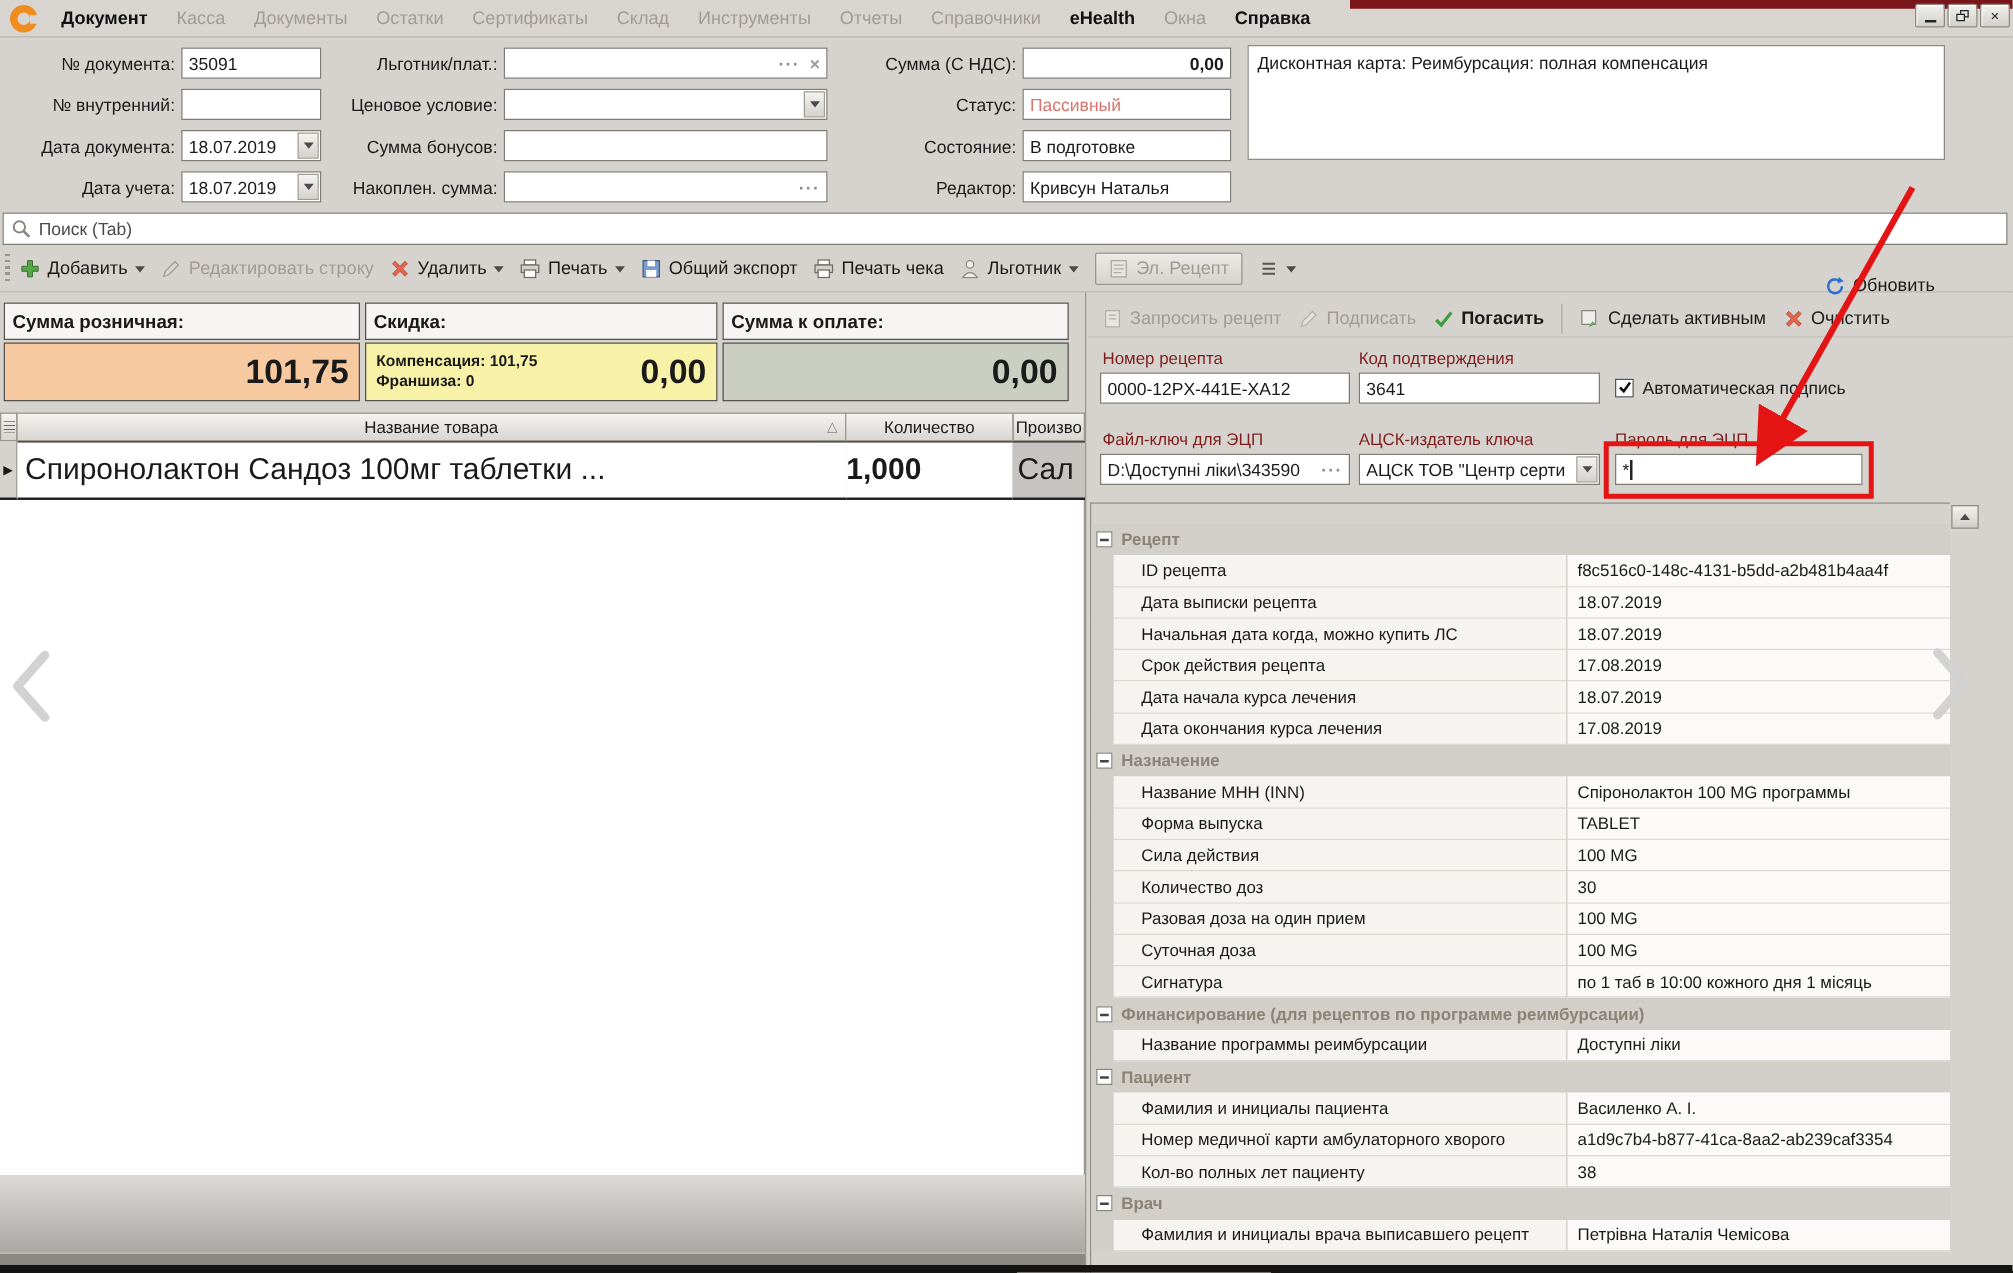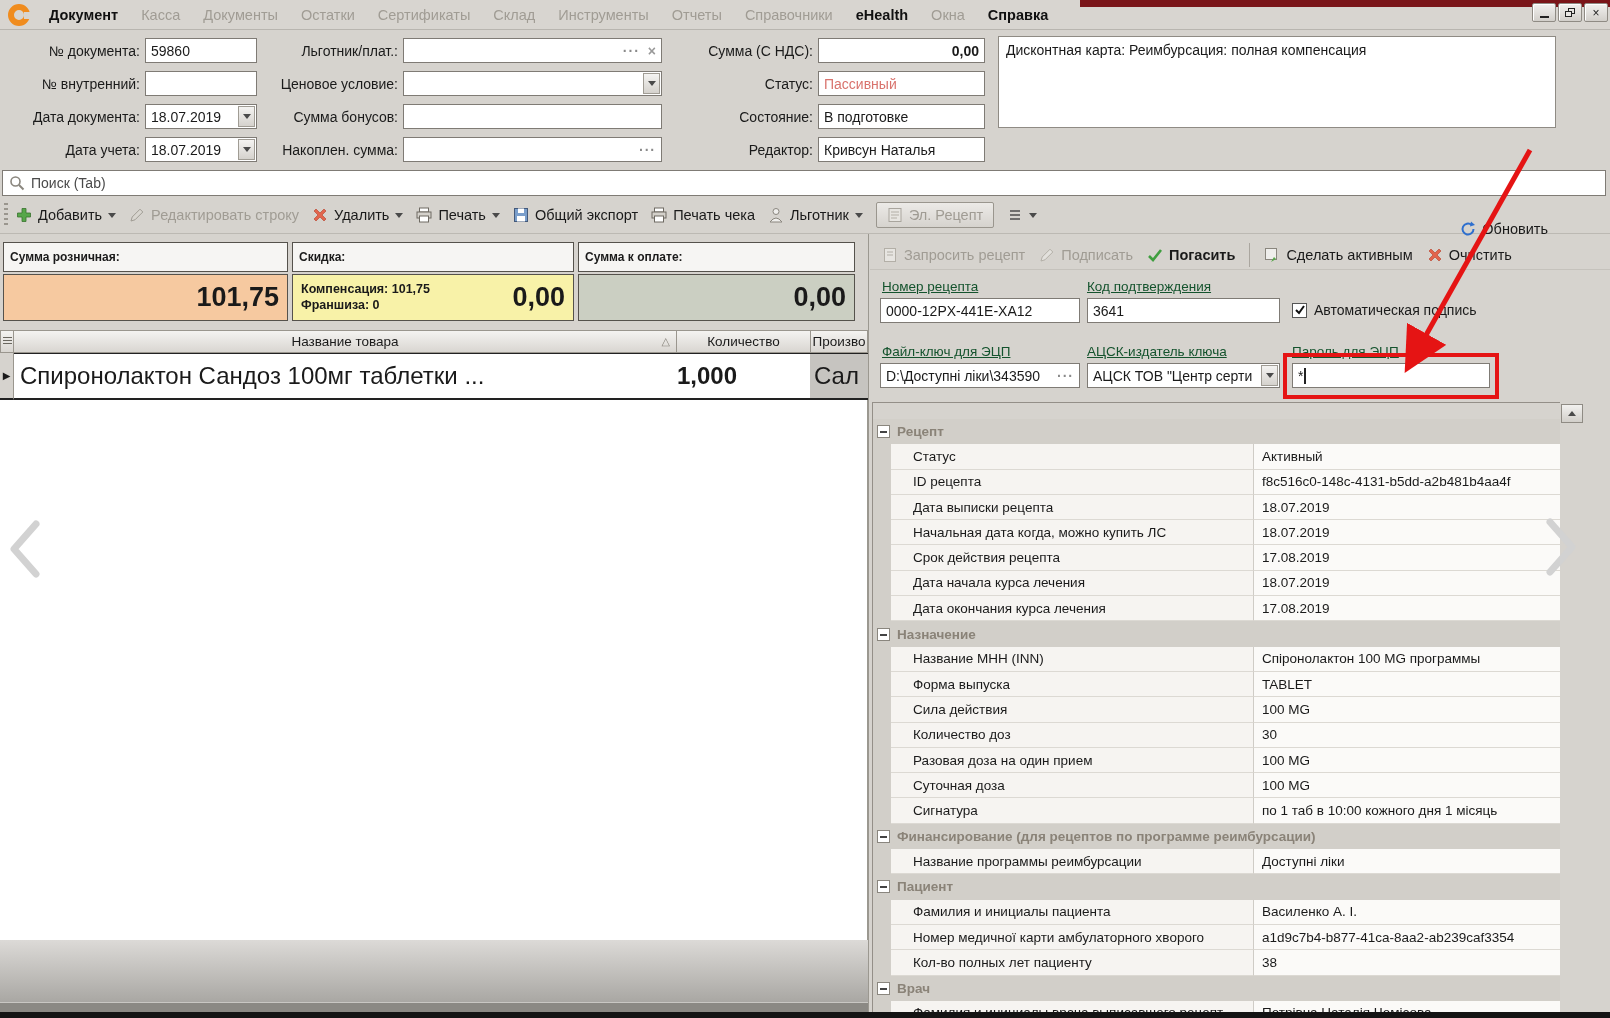--- a/index.html
+++ b/index.html
@@ -45,38 +45,38 @@
     border-bottom:1px solid #bcb9b3; display:flex; align-items:center; gap:13px; padding:0 14px 0 16px; }
   .grip { position:absolute; left:4px; top:203px; width:4px; height:24px;
     background:repeating-linear-gradient(#9a968e 0 2px, transparent 2px 5px); }
   .tb-btn { display:inline-flex; align-items:center; gap:6px; white-space:nowrap; font-size:14.5px; }
   .tb-gray { color:#a09c94; }
   .boxed { border:1px solid #9a968e; background:linear-gradient(#eceae7,#d6d3ce); padding:4px 10px; border-radius:2px; }
   .icon16 { width:16px; height:16px; display:inline-block; flex:0 0 16px; }
   .sep-v { width:1px; height:24px; background:#aaa69f; }
   
   .tot-hdr { position:absolute; top:242px; height:30px; background:#f6f5f3; border:1px solid #55524c;
-    display:flex; align-items:center; padding:0 6px; font-size:12px; font-weight:bold; }
+    display:flex; align-items:center; padding:0 6px; font-size:15px; font-weight:bold; }
   .tot-val { position:absolute; top:274px; height:47px; border:1px solid #55524c;
     display:flex; align-items:center; justify-content:flex-end; padding:0 8px;
     font-size:27px; font-weight:bold; }
   .tot-sub { display:flex; flex-direction:column; justify-content:center; gap:2px;
     margin-right:auto; font-size:12.5px; font-weight:bold; line-height:1.1; }
   
   .thead { position:absolute; top:330px; height:23px; background:linear-gradient(#f4f3f1,#d9d6d1);
     border:1px solid #9a968e; display:flex; align-items:center; justify-content:center;
     font-size:13.5px; overflow:hidden; white-space:nowrap; }
   .tcell { position:absolute; top:353px; height:47px; display:flex; align-items:center;
     font-size:24px; overflow:hidden; white-space:nowrap; border-bottom:2px solid #222; }
   .corner-lines { width:9px; height:9px;
     background:repeating-linear-gradient(#6a675f 0 1px, transparent 1px 3px); }
   
   .rpanel-border { left:868px; top:234px; width:1px; height:784px; background:#9b9890; }
   .etoolbar { left:870px; top:240px; width:740px; height:30px; display:flex; align-items:center; gap:14px; padding-left:12px; font-size:14px; border-bottom:1px solid #c5c2bc; }
-  .elabel { position:absolute; font-size:13.5px; color:#14532d; white-space:nowrap;text-decoration:underline; }
+  .elabel { position:absolute; font-size:13.5px; color:#7f1d1d; white-space:nowrap; }
   .caret { display:inline-block; width:1.5px; height:16px; background:#222; margin-left:1px; }
   .checkbox { width:15px; height:15px; background:#fff; border:1px solid #555; display:inline-flex; align-items:center; justify-content:center; }
   
   .pgrid { left:872px; top:402px; width:688px; height:616px; overflow:hidden;
     border-top:1px solid #948f88; border-left:1px solid #948f88; background:#d6d3ce; padding-top:16px; }
   .phdr { display:flex; align-items:center; height:25.3px; background:#d2cfc9; gap:7px; padding-left:4px;
     font-weight:bold; color:#8a8378; font-size:13.5px; }
   .cbox { width:13px; height:13px; background:#fff; border:1px solid #8a867e; position:relative; flex:0 0 13px; }
   .cbox::after { content:""; position:absolute; left:2px; right:2px; top:5px; height:2px; background:#444; }
   .prow { display:flex; height:25.3px; font-size:13.5px; }
@@ -122,21 +122,21 @@
       <span style="position:relative;width:10px;height:9px;">
         <span style="position:absolute;right:0;top:0;width:7px;height:6px;border:1px solid #222;"></span>
         <span style="position:absolute;left:0;bottom:0;width:7px;height:6px;border:1px solid #222;background:#e8e6e3;"></span>
       </span>
     </span>
   <span class="win-btn">×</span>
 </div>
 
 <div class="lbl" style="left:8px;top:38px;width:132px;text-align:center;">№ документа:</div>
 <div class="fld" style="left:145px;top:38px;width:112px;">
-    <span class="grow">59860</span>
+    <span class="grow">35091</span>
   </div>
 
 <div class="lbl" style="left:8px;top:71px;width:132px;">№ внутренний:</div>
 <div class="fld" style="left:145px;top:71px;width:112px;">
     <span class="grow"></span>
   </div>
 
 <div class="lbl" style="left:8px;top:104px;width:132px;">Дата документа:</div>
 <div class="fld" style="left:145px;top:104px;width:112px;">
   <span class="grow">18.07.2019</span>
@@ -417,25 +417,20 @@
 </div>
 <div class="fld" style="left:1292px;top:363px;width:198px;">
   <span>*</span>
   <span class="caret"></span>
 </div>
 
 <div class="abs pgrid">
   <div class="phdr">
       <span class="cbox"></span>
       <span>Рецепт</span>
-    </div>
-  <div class="prow">
-      <span class="pgut"></span>
-      <span class="plabel">Статус</span>
-      <span class="pvalue">Активный</span>
     </div>
   <div class="prow">
       <span class="pgut"></span>
       <span class="plabel">ID рецепта</span>
       <span class="pvalue">f8c516c0-148c-4131-b5dd-a2b481b4aa4f</span>
     </div>
   <div class="prow">
       <span class="pgut"></span>
       <span class="plabel">Дата выписки рецепта</span>
       <span class="pvalue">18.07.2019</span>

